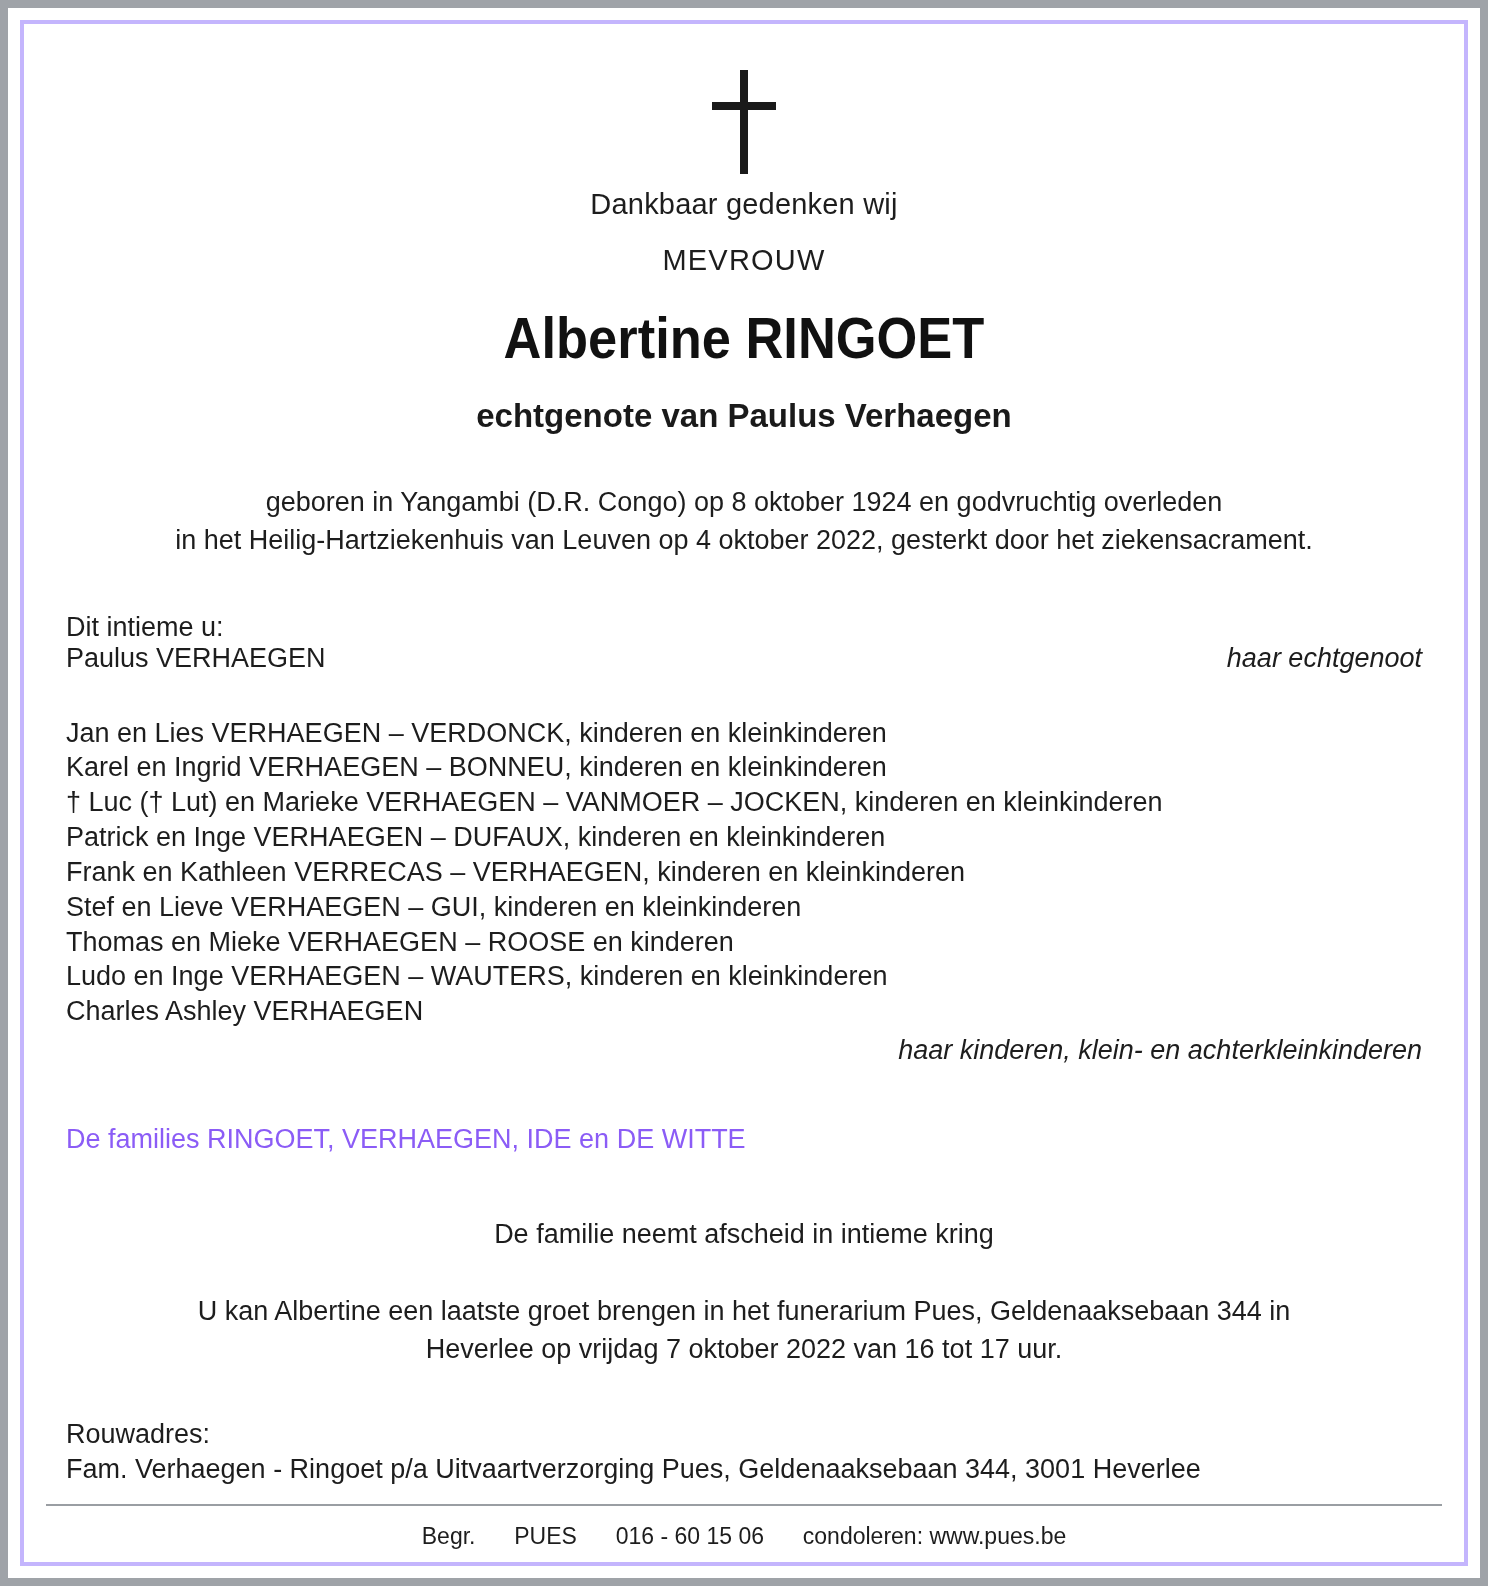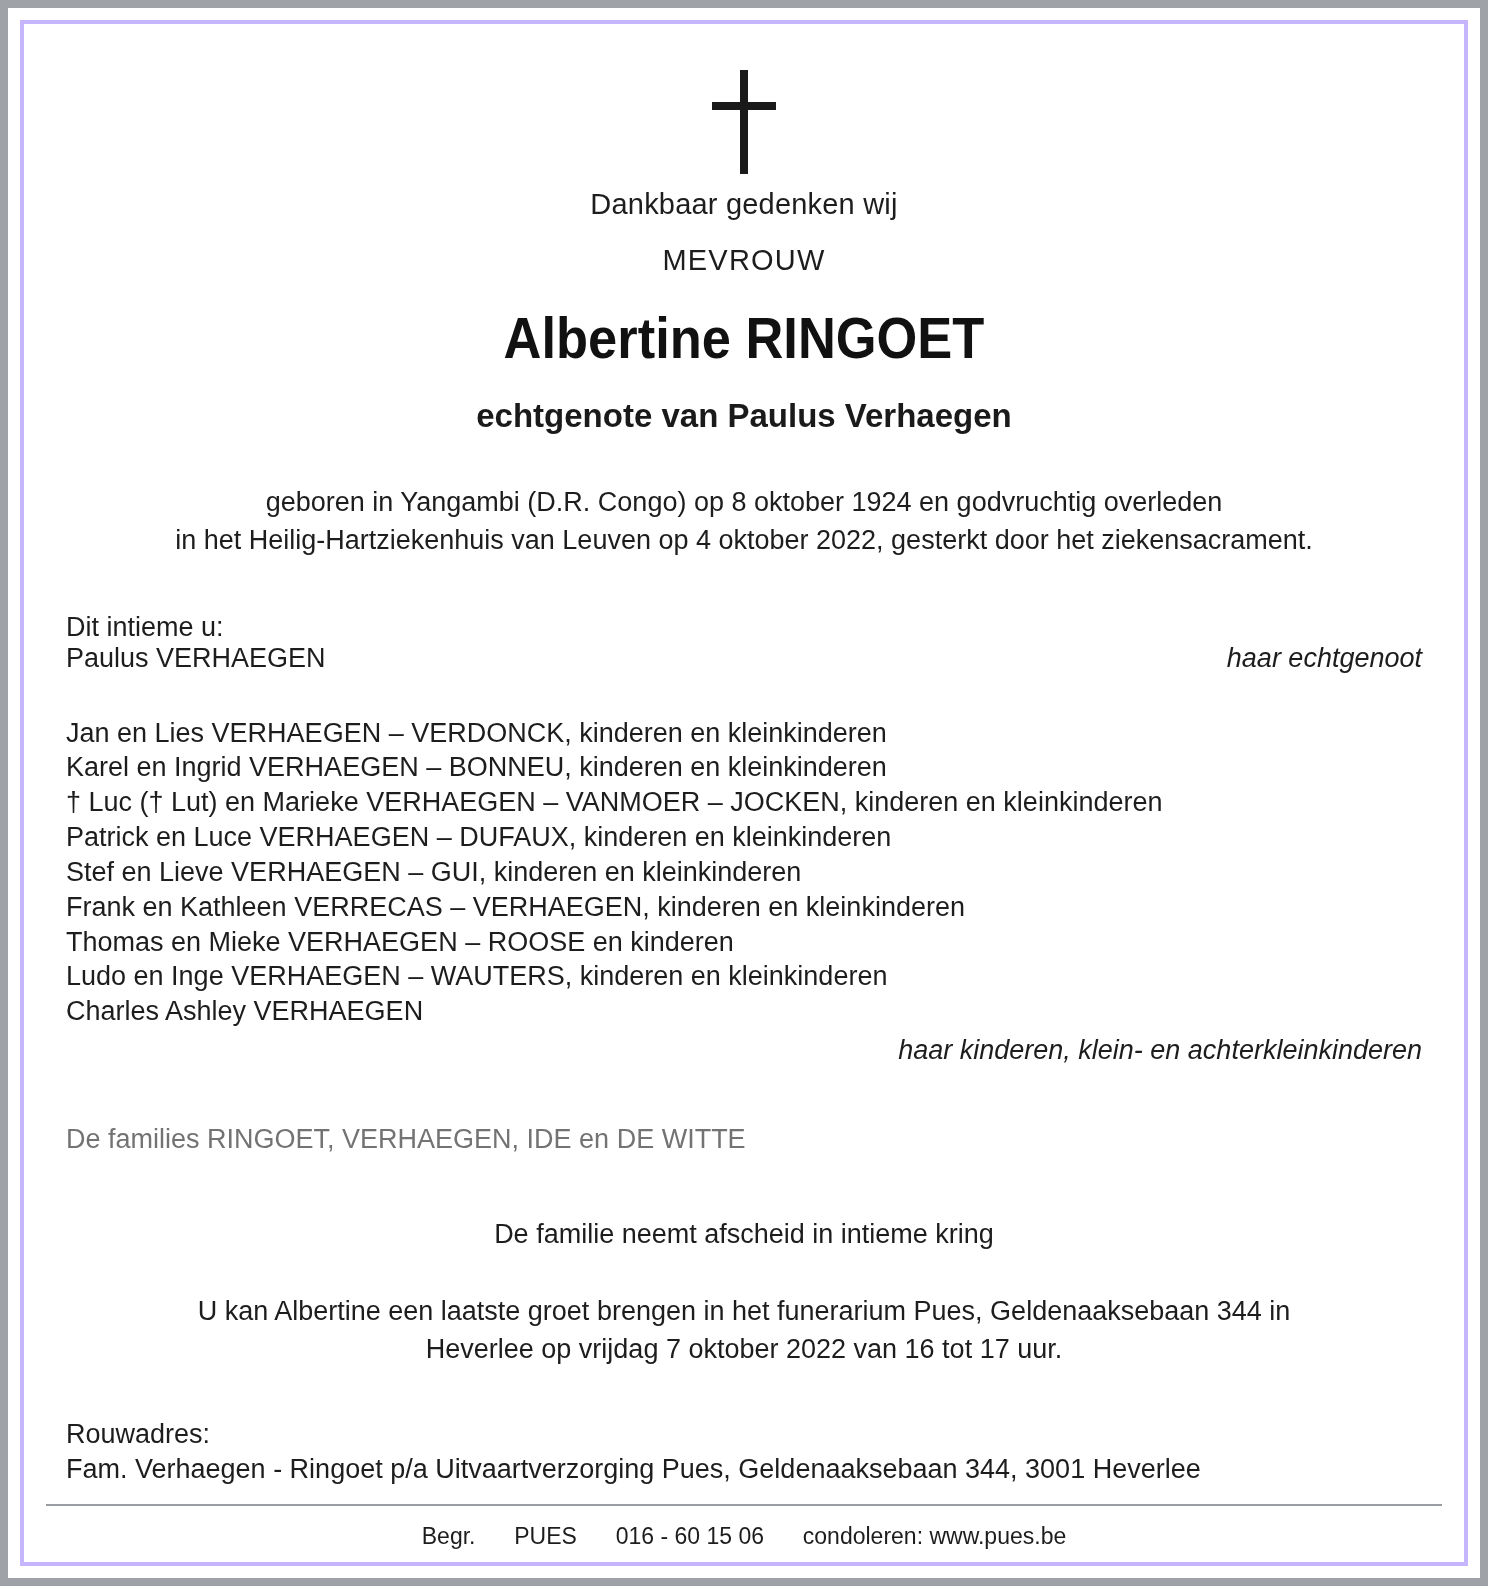--- a/index.html
+++ b/index.html
@@ -148,21 +148,21 @@
   }
   .children-role {
     text-align: right;
     font-style: italic;
     font-size: 27px;
     color: #1d1d1d;
     margin-top: 6px;
   }
   .families-line {
     font-size: 27px;
-    color: #737373;
+    color: #8b5cf6;
     margin-top: 58px;
   }
 
   
   .intimate-line {
     text-align: center;
     font-size: 27px;
     color: #1d1d1d;
     margin-top: 64px;
   }
@@ -236,23 +236,23 @@
 
       <div class="spouse-row">
         <div>Paulus VERHAEGEN</div>
         <div class="role-italic">haar echtgenoot</div>
       </div>
 
       <div class="children-list">
         <div class="child-line">Jan en Lies VERHAEGEN – VERDONCK, kinderen en kleinkinderen</div>
         <div class="child-line">Karel en Ingrid VERHAEGEN – BONNEU, kinderen en kleinkinderen</div>
         <div class="child-line">† Luc († Lut) en Marieke VERHAEGEN – VANMOER – JOCKEN, kinderen en kleinkinderen</div>
-        <div class="child-line">Patrick en Luce VERHAEGEN – DUFAUX, kinderen en kleinkinderen</div>
+        <div class="child-line">Patrick en Inge VERHAEGEN – DUFAUX, kinderen en kleinkinderen</div>
+        <div class="child-line">Frank en Kathleen VERRECAS – VERHAEGEN, kinderen en kleinkinderen</div>
         <div class="child-line">Stef en Lieve VERHAEGEN – GUI, kinderen en kleinkinderen</div>
-        <div class="child-line">Frank en Kathleen VERRECAS – VERHAEGEN, kinderen en kleinkinderen</div>
         <div class="child-line">Thomas en Mieke VERHAEGEN – ROOSE en kinderen</div>
         <div class="child-line">Ludo en Inge VERHAEGEN – WAUTERS, kinderen en kleinkinderen</div>
         <div class="child-line">Charles Ashley VERHAEGEN</div>
       </div>
 
       <div class="children-role">haar kinderen, klein- en achterkleinkinderen</div>
 
       <div class="families-line">De families RINGOET, VERHAEGEN, IDE en DE WITTE</div>
 
       <div class="intimate-line">De familie neemt afscheid in intieme kring</div>

